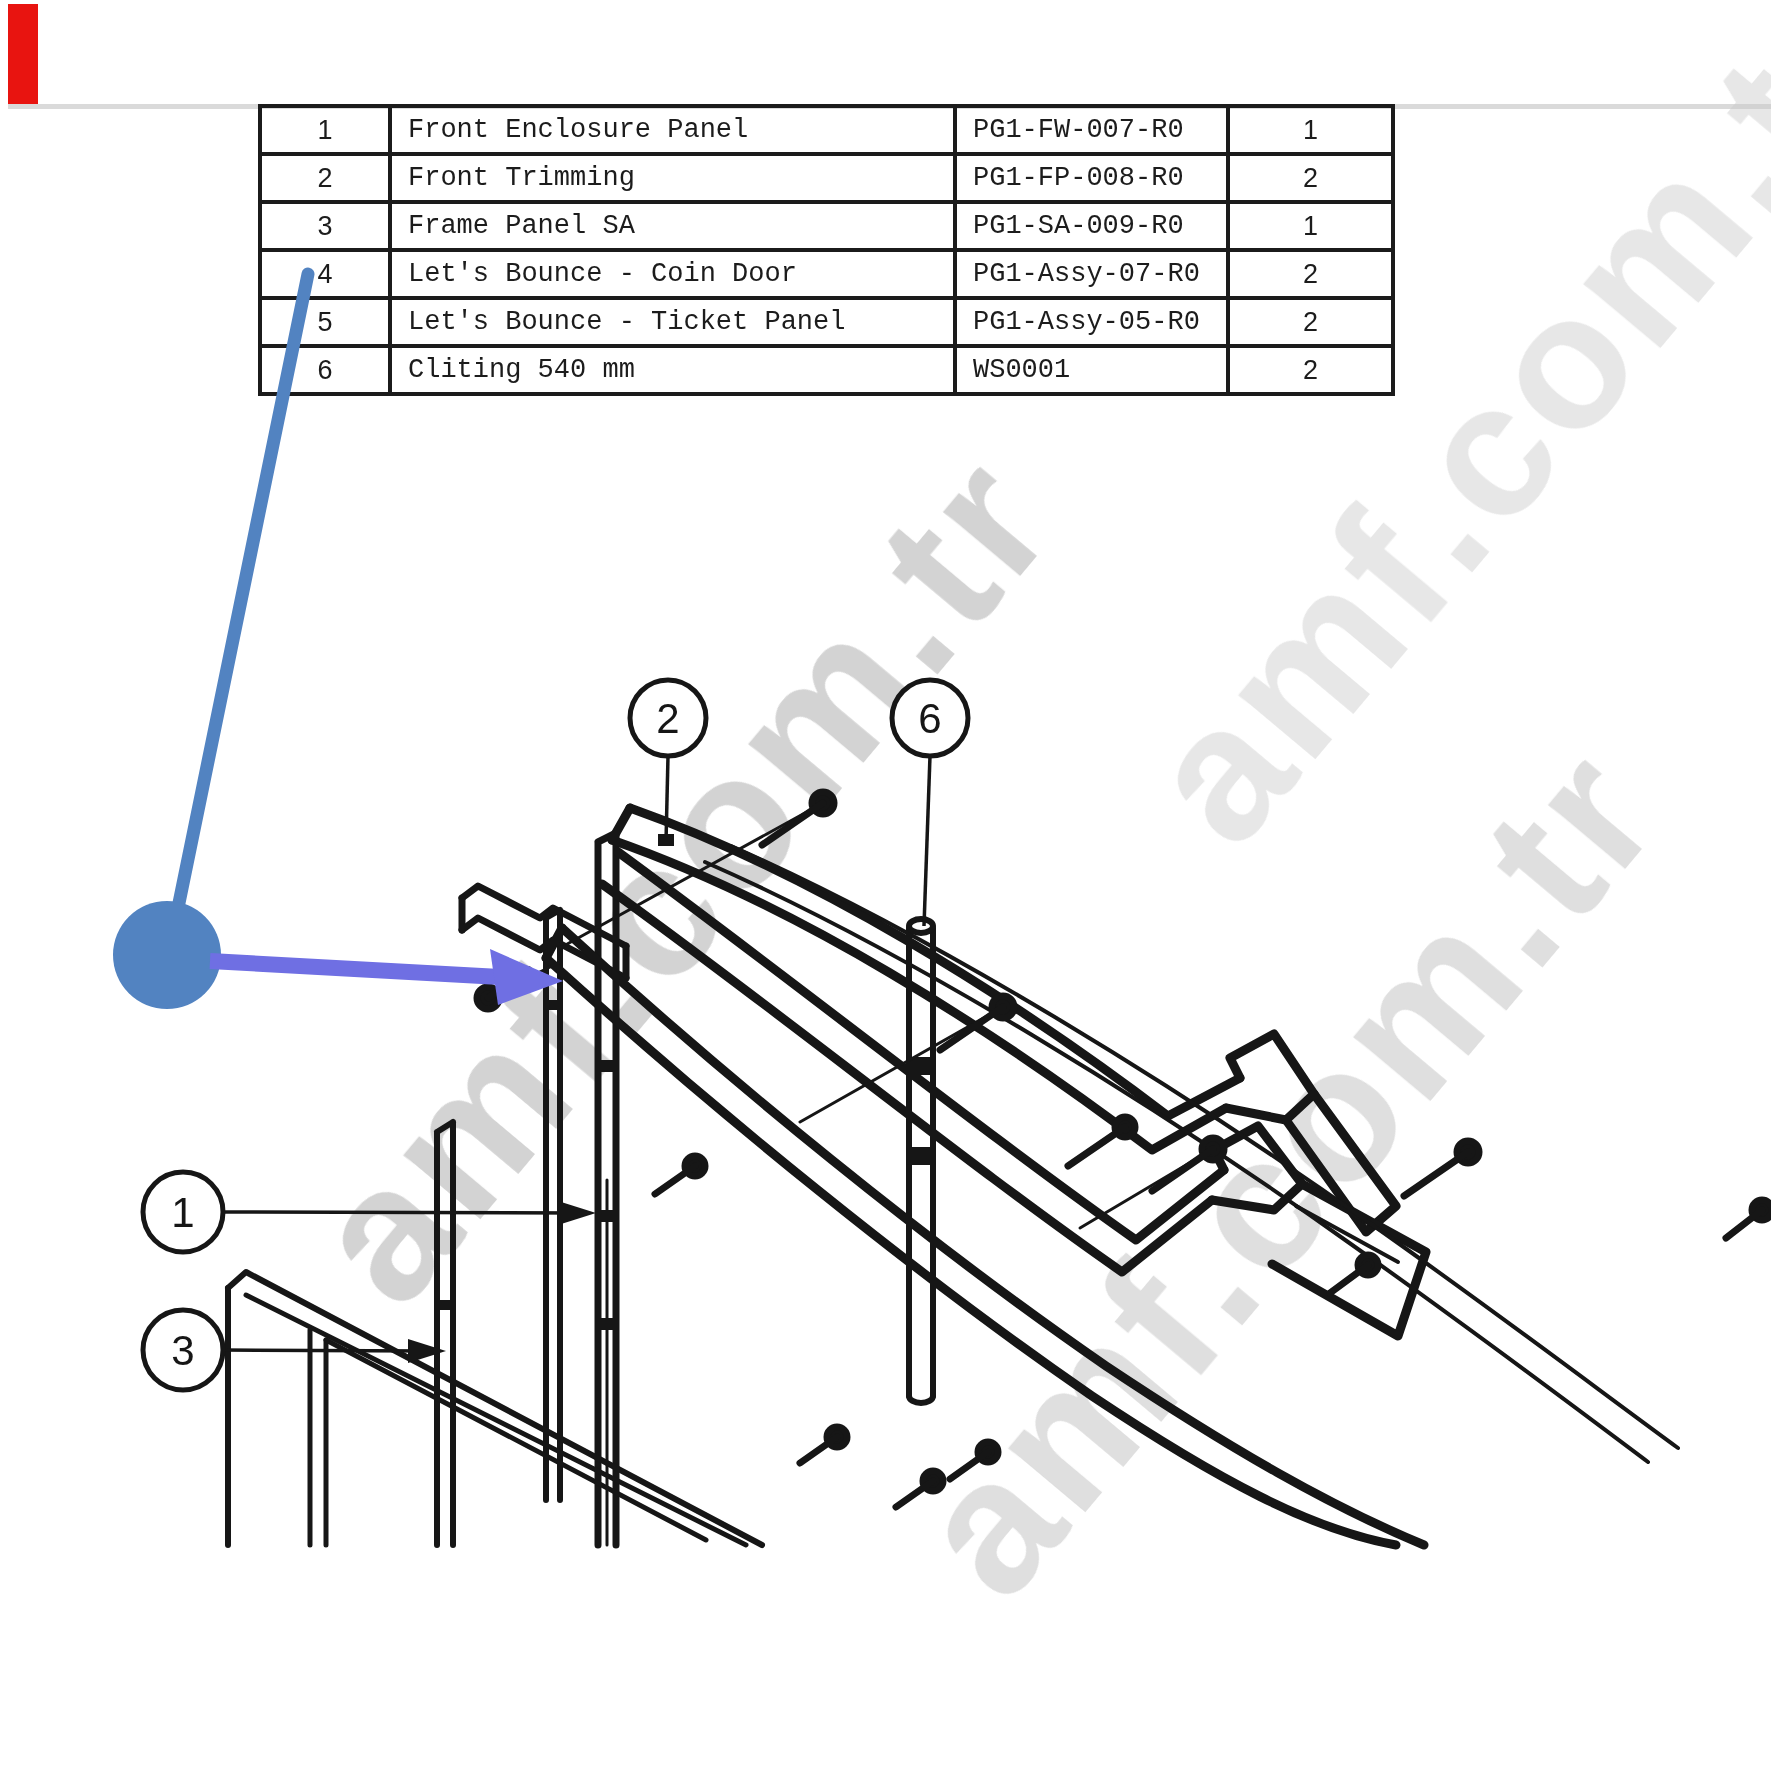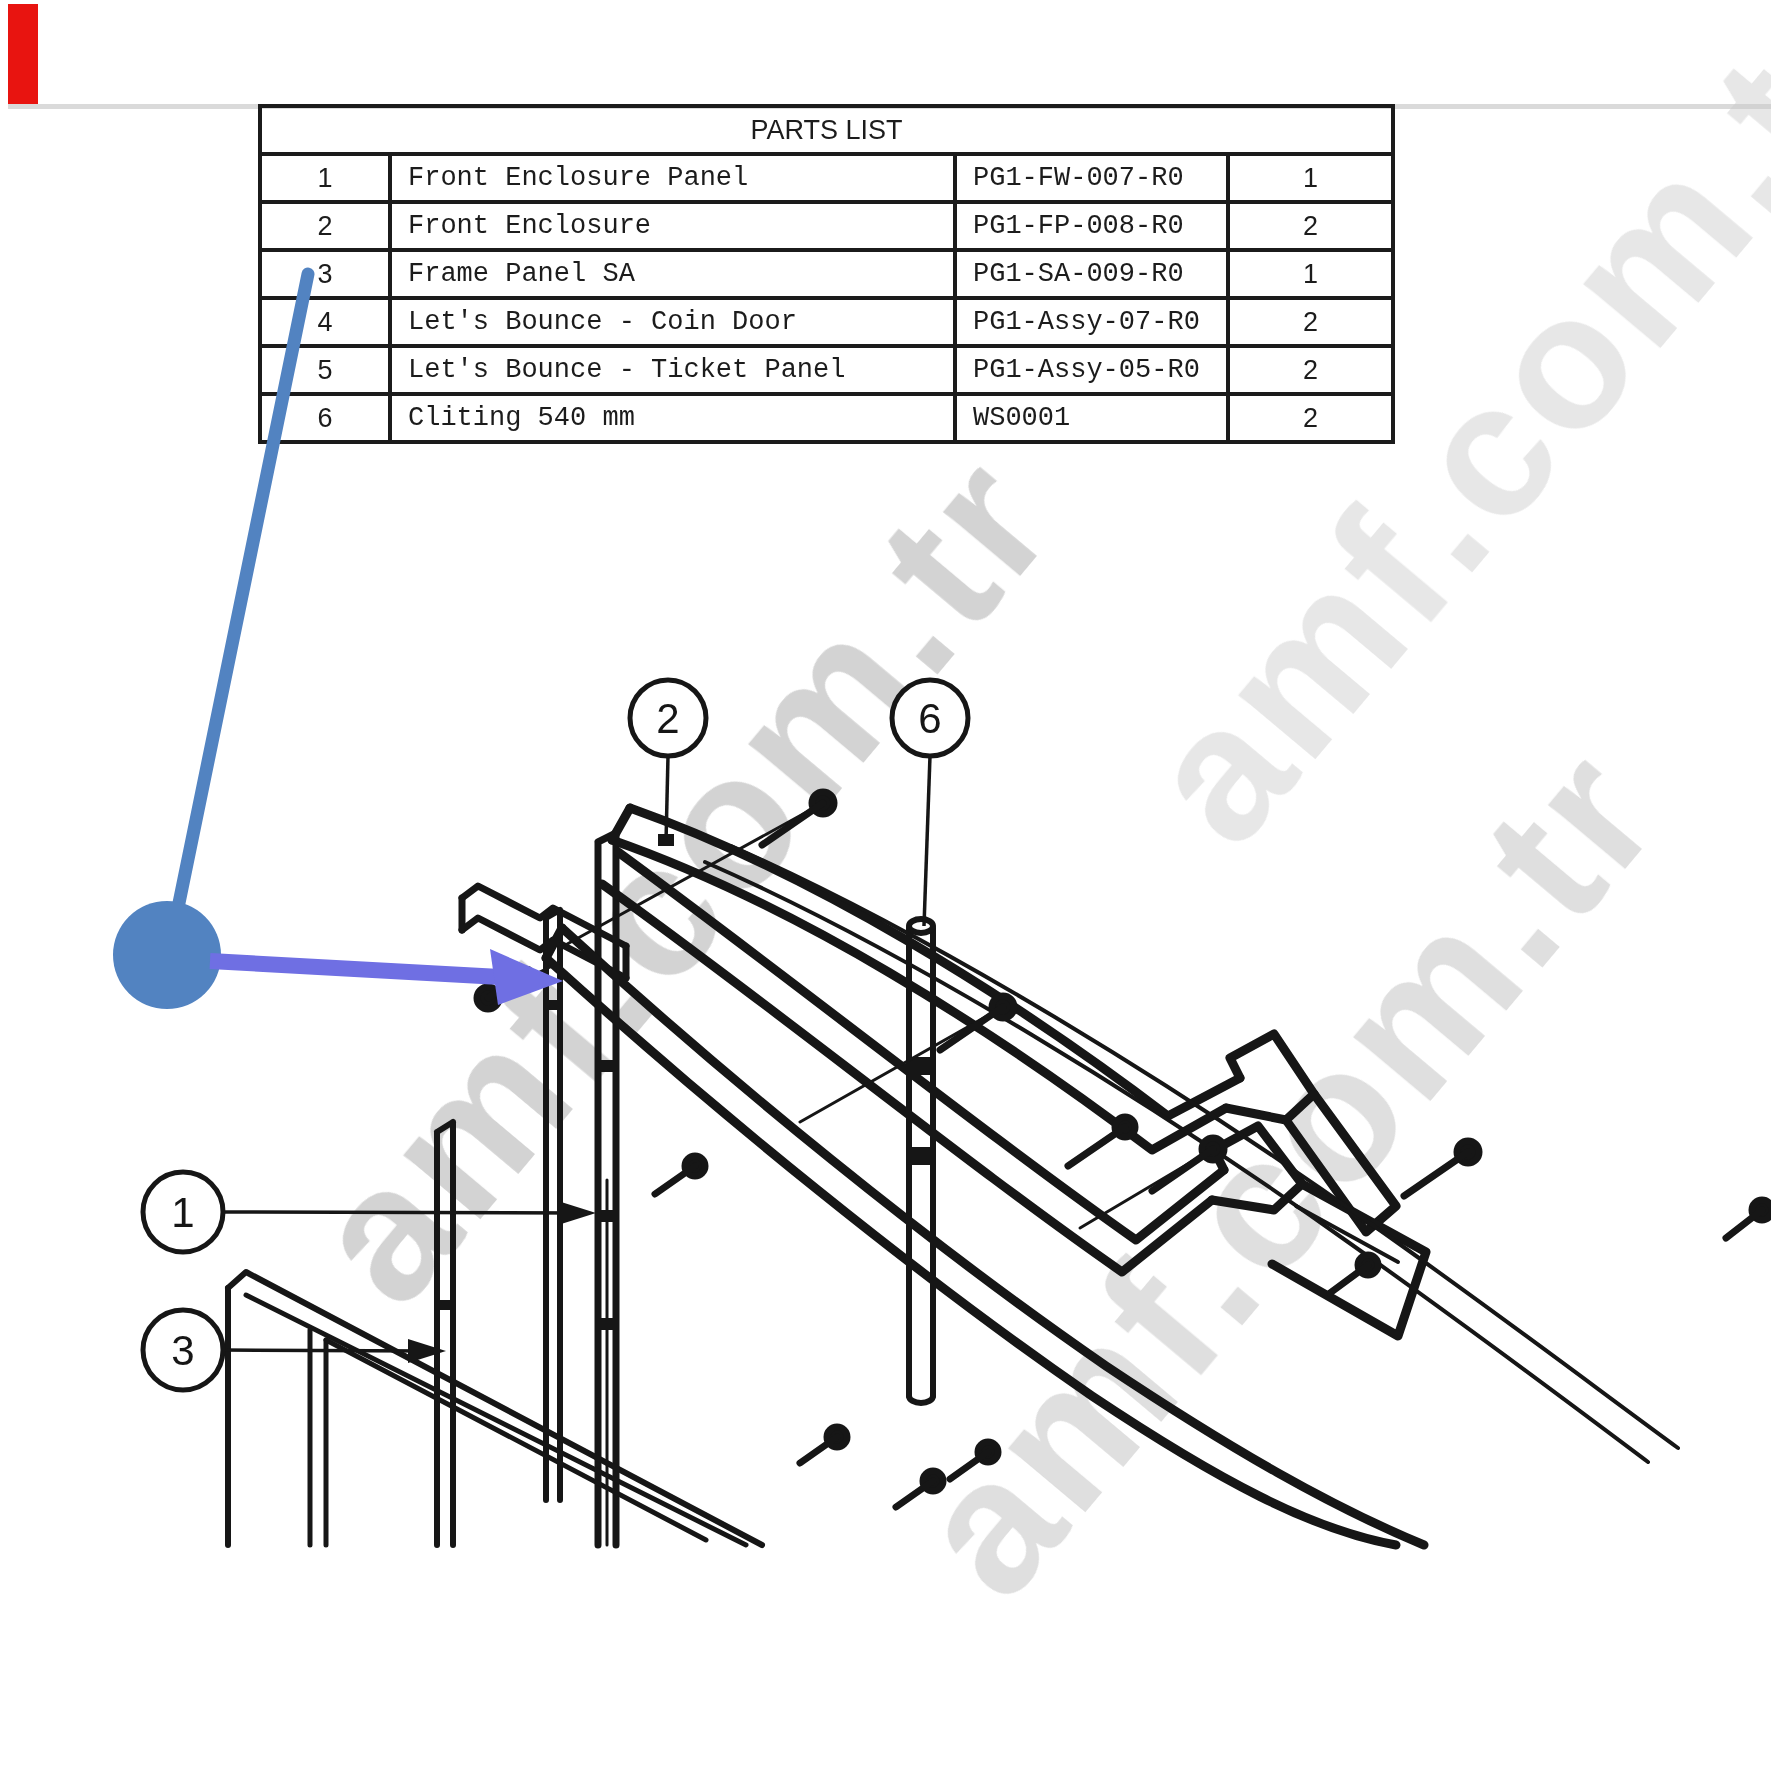--- a/index.html
+++ b/index.html
@@ -44,32 +44,29 @@
   <div id="top-rule"></div>
 
   <table class="parts">
     <colgroup>
       <col style="width:130px">
         <col style="width:565px">
         <col style="width:273px">
         <col style="width:165px">
     </colgroup>
     <tbody>
-      <tr class="title-row">
-        <td colspan="4">PARTS LIST</td>
-      </tr>
       <tr class="data-row">
         <td class="c-item">1</td>
         <td class="c-title">Front Enclosure Panel</td>
         <td class="c-part">PG1-FW-007-R0</td>
         <td class="c-qty">1</td>
       </tr>
       <tr class="data-row">
         <td class="c-item">2</td>
-        <td class="c-title">Front Enclosure</td>
+        <td class="c-title">Front Trimming</td>
         <td class="c-part">PG1-FP-008-R0</td>
         <td class="c-qty">2</td>
       </tr>
       <tr class="data-row">
         <td class="c-item">3</td>
         <td class="c-title">Frame Panel SA</td>
         <td class="c-part">PG1-SA-009-R0</td>
         <td class="c-qty">1</td>
       </tr>
       <tr class="data-row">

